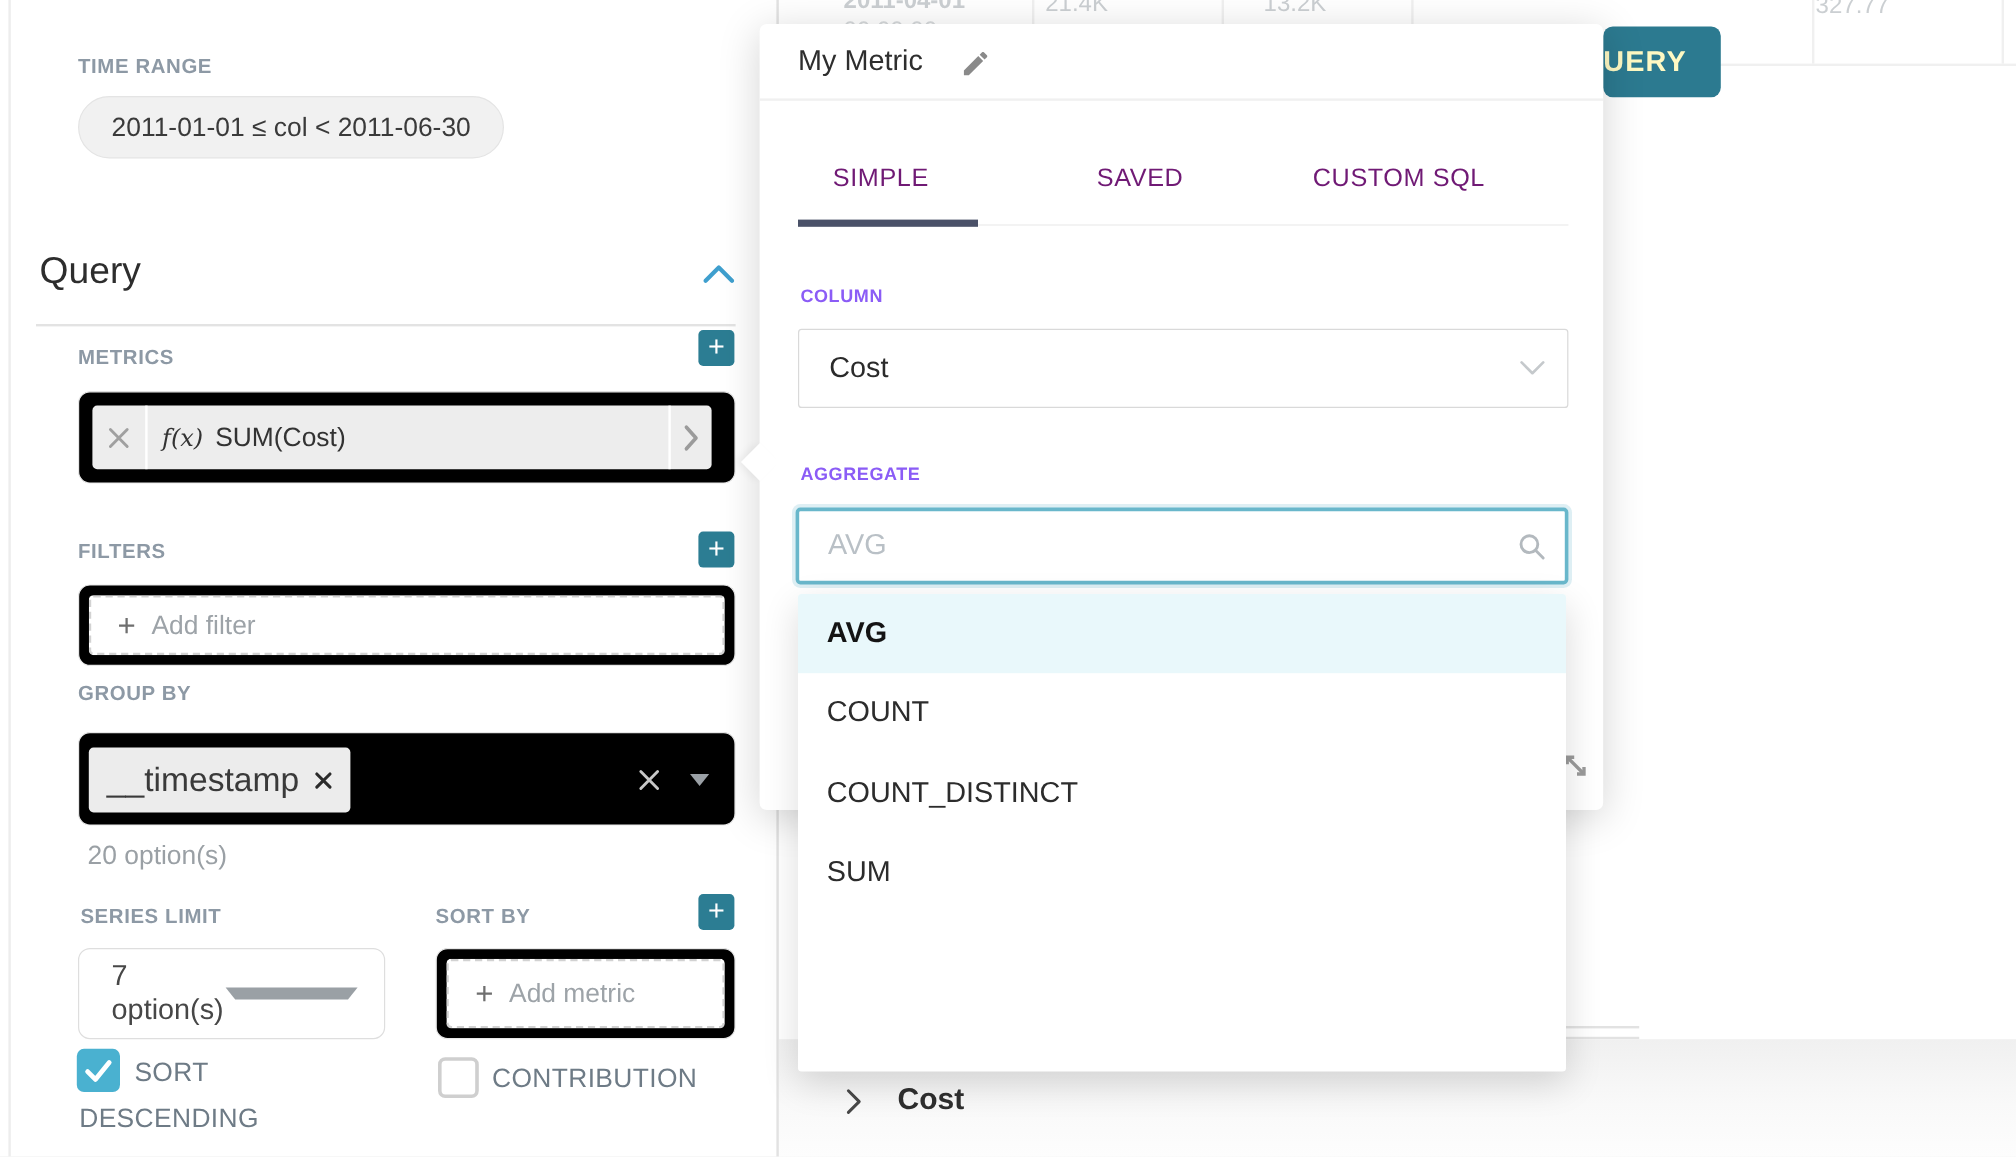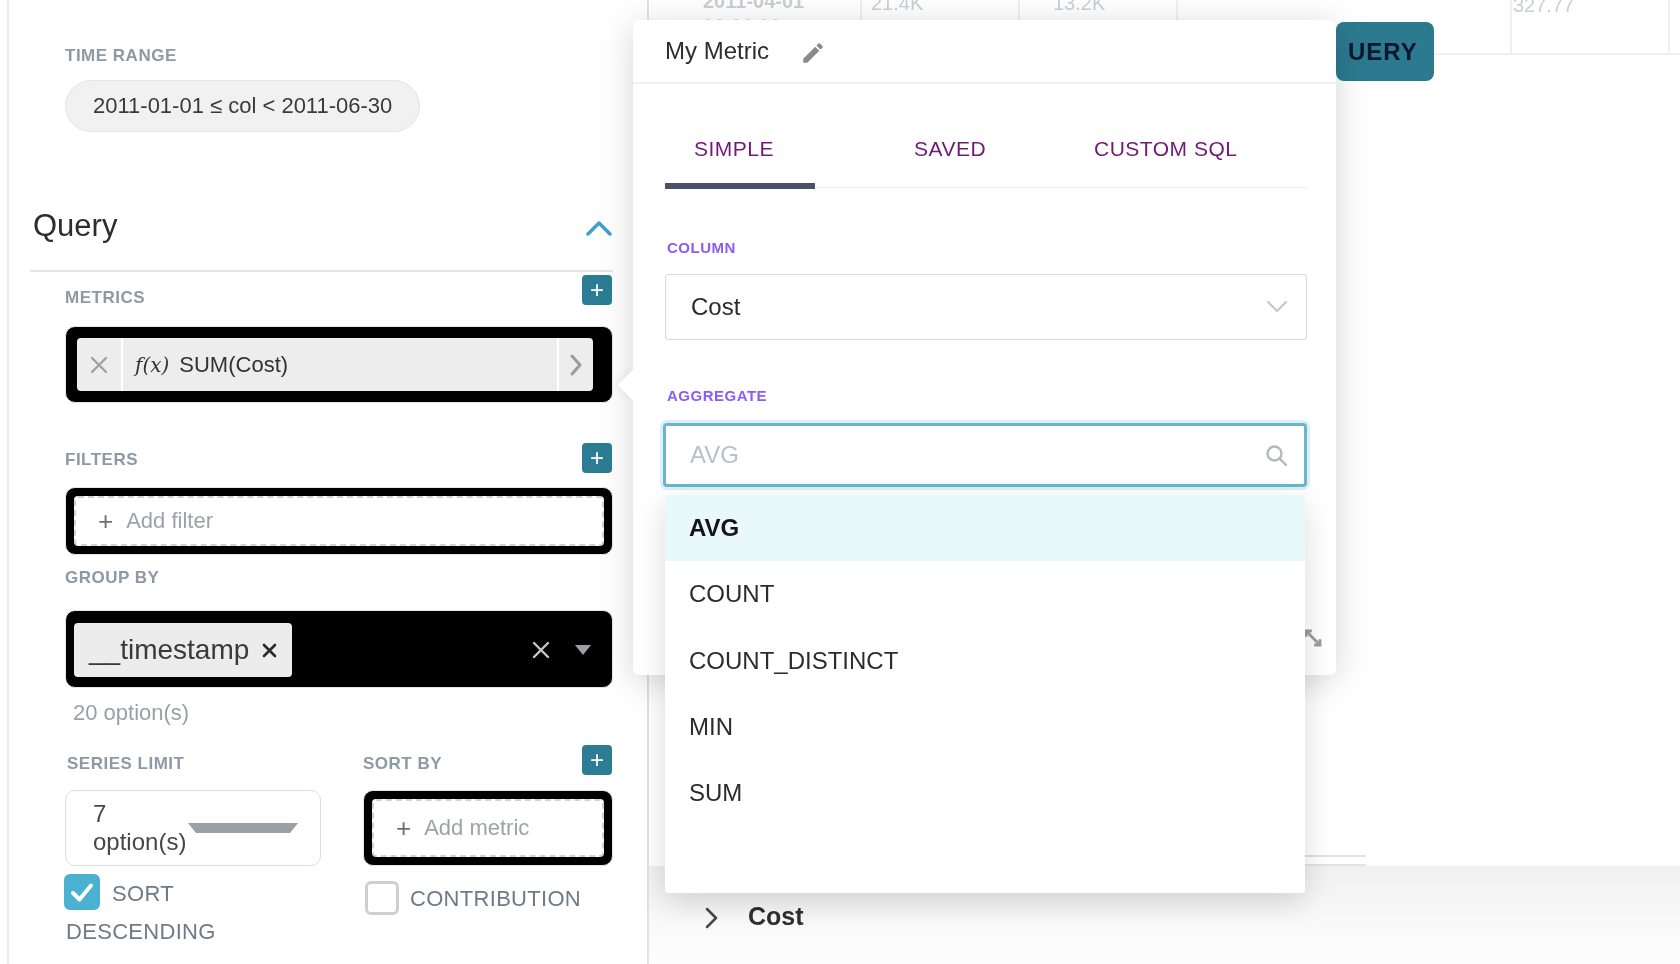--- a/index.html
+++ b/index.html
@@ -59,22 +59,22 @@
   .checkbox-off { left:365px; top:881px; width:34px; height:34px; background:#fff;
     border:3px solid #cfcfcf; border-radius:6px; }
   .cb-label { font-size:22px; color:#6e7b86; letter-spacing:.3px; }
 
   
   .fade-text { color:#cbcfd2; font-size:20px; white-space:nowrap; }
   .tline-v { width:1.5px; height:53px; background:#f0f0f0; top:0; }
   .tline-h { left:649px; top:53px; width:1031px; height:1.5px; background:#f0f0f0; }
 
   .run-query { left:1336px; top:22px; width:98px; height:59px; background:#2c7a90;
-    border-radius:8px; display:flex; align-items:center; color:#0f172a; font-size:24px;
-    font-weight:600; letter-spacing:1px; padding-left:12px; z-index:2; cursor:pointer; }
+    border-radius:8px; display:flex; align-items:center; color:#fef9c3; font-size:24px;
+    font-weight:600; letter-spacing:1px; padding-left:0; z-index:2; cursor:pointer; }
 
   .dbl-line { left:1150px; width:216px; height:1.5px; background:#e2e2e2; }
   .data-bar { left:649px; top:866px; width:1031px; height:98px;
     background:linear-gradient(180deg,#f0f0f0 0%,#f9f9f9 55%,#fdfdfd 100%); }
   .data-label { font-size:25px; font-weight:700; color:#2f2f2f; }
 
   
   .popover { left:633px; top:20px; width:703px; height:655px; background:#fff;
     border-radius:6px; box-shadow:0 6px 34px rgba(0,0,0,.17); z-index:3; }
   .pop-arrow { position:absolute; left:-11px; top:354px; width:22px; height:22px;
@@ -271,17 +271,16 @@
           <polyline points="6,11 6,6 11,6" fill="none" stroke="#9b9b9b" stroke-width="2.4"></polyline>
           <polyline points="13,18 18,18 18,13" fill="none" stroke="#9b9b9b" stroke-width="2.4"></polyline>
         </svg>
     </div>
   </div>
 
   <div class="abs dropdown">
     <div class="dd-item hl">AVG</div>
     <div class="dd-item">COUNT</div>
     <div class="dd-item">COUNT_DISTINCT</div>
-    <div class="dd-item">MIN</div>
     <div class="dd-item">SUM</div>
   </div>
 
 </div>
 
 </body></html>

